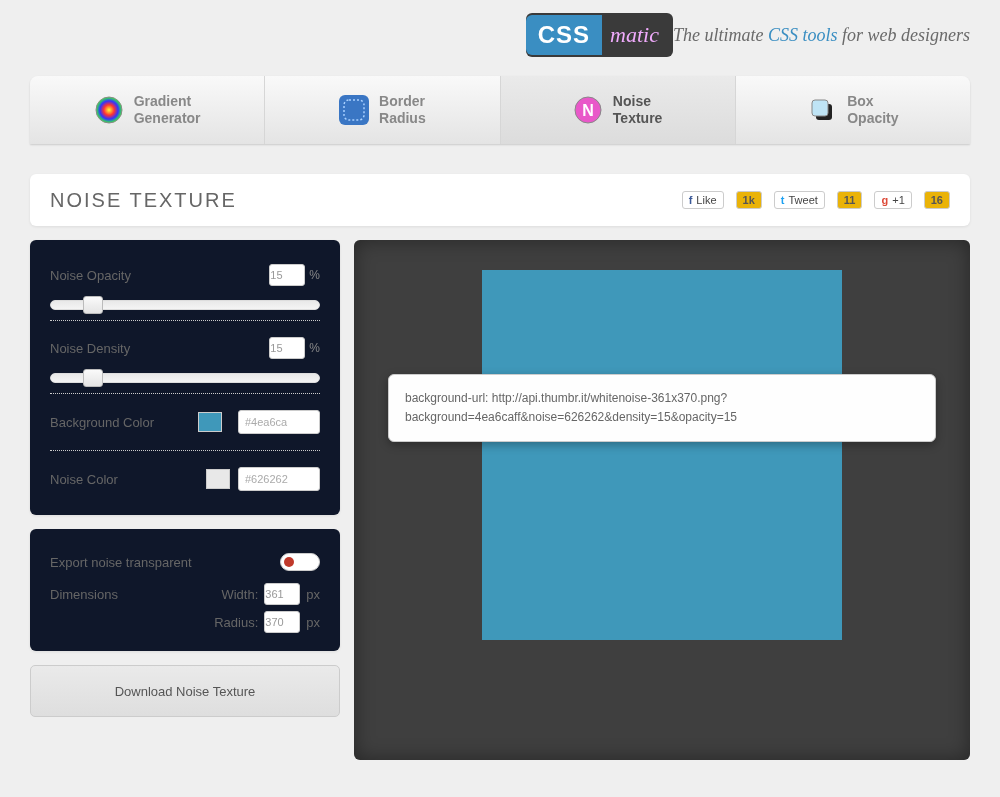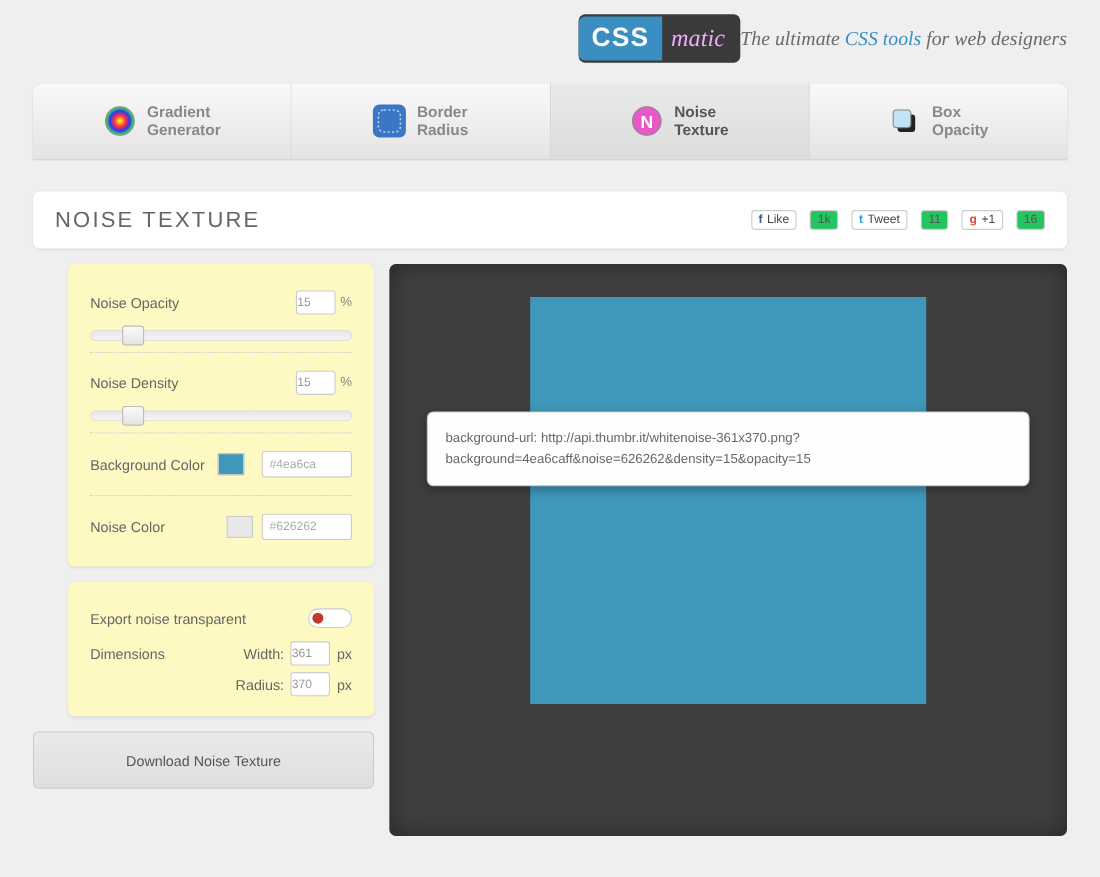--- a/index.html
+++ b/index.html
@@ -103,39 +103,38 @@
 }
 .social { display: flex; gap: 12px; align-items: center; }
 .social-btn {
   display: flex; align-items: center; gap: 4px;
   border: 1px solid #ccc; border-radius: 3px;
   padding: 2px 6px; font-size: 11px;
   background: #fff; cursor: pointer; color: #444;
 }
 .social-count {
   border: 1px solid #ccc; border-radius: 3px;
-  padding: 2px 6px; font-size: 11px; background: #22c55e; color: #555;
+  padding: 2px 6px; font-size: 11px; background: #eab308; color: #555; font-weight: bold;
 }
 .fb-ico { color:#3b5998; font-weight:bold; }
 .tw-ico { color:#1da1f2; font-weight:bold; }
 .gp-ico { color:#dd4b39; font-weight:bold; }
 
 .content {
   display: flex;
   gap: 14px;
   margin: 14px 30px 0 30px;
 }
 .sidebar { width: 310px; }
 .panel {
-  background: #fef9c3;
+  background: #0f172a;
   border-radius: 6px;
   box-shadow: 0 1px 3px rgba(0,0,0,0.08);
   padding: 18px 20px;
   margin-bottom: 14px;
-  margin-left: 32px;
 }
 .control-row {
   display: flex;
   align-items: center;
   justify-content: space-between;
   font-size: 13px;
   color: #666;
   padding: 6px 0;
 }
 .dotted-sep {

